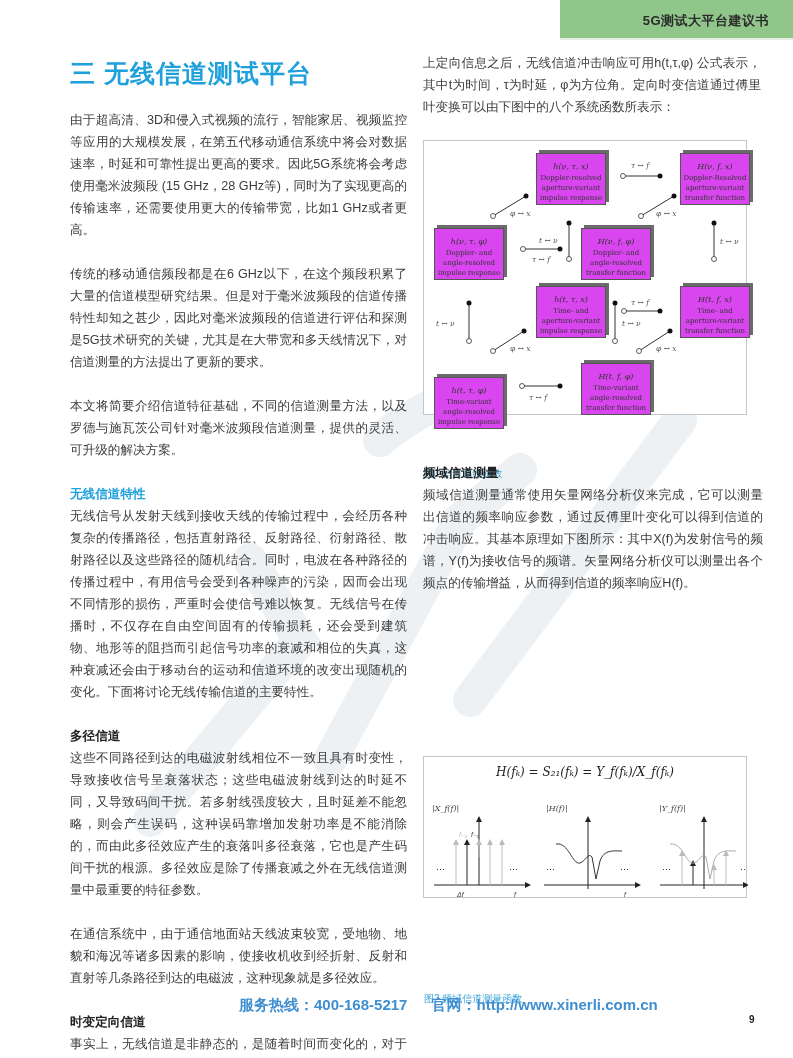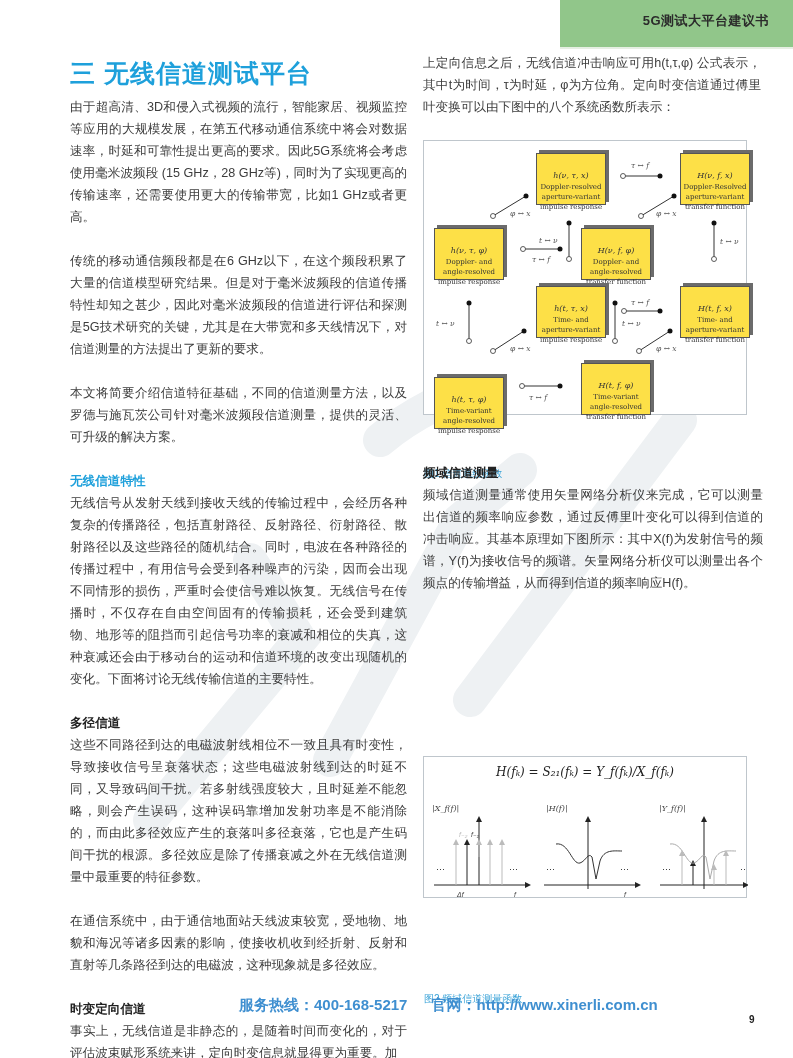--- a/index.html
+++ b/index.html
@@ -1,39 +1,39 @@
 <!DOCTYPE html>
 <html><head>
 <meta charset="utf-8">
 <style>
   * { box-sizing: border-box; margin: 0; padding: 0; }
   html, body { width: 793px; height: 1058px; background: #ffffff; overflow: hidden; }
   body { position: relative; font-family: "Liberation Sans", "DejaVu Sans", sans-serif; color: #3a3a3a; }
 
-  .header-band { position: absolute; left: 560px; top: 0; width: 233px; height: 49px; background: #91c68a; border-bottom: 2px solid #e6efe3; }
+  .header-band { position: absolute; left: 560px; top: 0; width: 233px; height: 40px; background: #91c68a; border-bottom: 2px solid #e6efe3; }
   .header-title { position: absolute; right: 24px; top: 12px; font-size: 13px; font-weight: bold; color: #2b2b2b; letter-spacing: 0.5px; }
 
   .watermark { position: absolute; left: 0; top: 0; width: 793px; height: 1058px; pointer-events: none; }
 
   .col { position: absolute; font-size: 12.6px; line-height: 22px; color: #3c3c3c; text-align: justify; }
   .col-left { left: 70px; top: 52px; width: 337px; }
   .col-right { left: 423px; top: 52px; width: 338px; }
 
-  .page-title { font-size: 25px; font-weight: bold; color: #1ea0db; letter-spacing: 1px; line-height: 38px; margin-top: 2px; margin-bottom: 4px; }
+  .page-title { font-size: 25px; font-weight: bold; color: #1ea0db; letter-spacing: 1px; line-height: 38px; margin-top: 2px; margin-bottom: 17px; }
   .para { margin-bottom: 22px; }
   .sec-head-blue { font-weight: bold; color: #1ea0db; font-size: 12.6px; line-height: 22px; }
   .sec-head { font-weight: bold; color: #222; font-size: 12.6px; line-height: 22px; }
 
   .fig1 { position: absolute; left: 423px; top: 140px; width: 324px; height: 275px; border: 1px solid #bfc6cc; background: #fff; }
   .fig2 { position: absolute; left: 423px; top: 756px; width: 324px; height: 142px; border: 1px solid #bfc6cc; background: #fff; }
   .caption { position: absolute; font-size: 10px; color: #3aa3d8; margin-top: 44px; }
   .cap1 { left: 424px; top: 423px; }
   .cap2 { left: 424px; top: 948px; }
 
-  .fbox { position: absolute; width: 70px; height: 52px; border: 1px solid #555; box-shadow: 3px -3px 0 #6b6b6b; background: #fde047; text-align: center; font-family: "DejaVu Serif", "Liberation Serif", serif; font-size: 7px; line-height: 10px; color: #333; padding-top: 17px; }
+  .fbox { position: absolute; width: 70px; height: 52px; border: 1px solid #555; box-shadow: 3px -3px 0 #6b6b6b; background: #d946ef; text-align: center; font-family: "DejaVu Serif", "Liberation Serif", serif; font-size: 7px; line-height: 10px; color: #333; padding-top: 8px; }
   .fbox .fx { font-style: italic; font-size: 8px; margin-bottom: 1px; }
   .flabel { position: absolute; font-family: "DejaVu Serif", "Liberation Serif", serif; font-style: italic; font-size: 7.5px; color: #555; }
 
   .footer { position: absolute; left: 239px; top: 996px; font-size: 15px; font-weight: bold; color: #3f8fd0; white-space: nowrap; }
   .footer span { margin-right: 20px; }
   .page-num { position: absolute; left: 749px; top: 1014px; font-size: 10px; font-weight: bold; color: #222; }
 </style>
 </head>
 <body>
 

